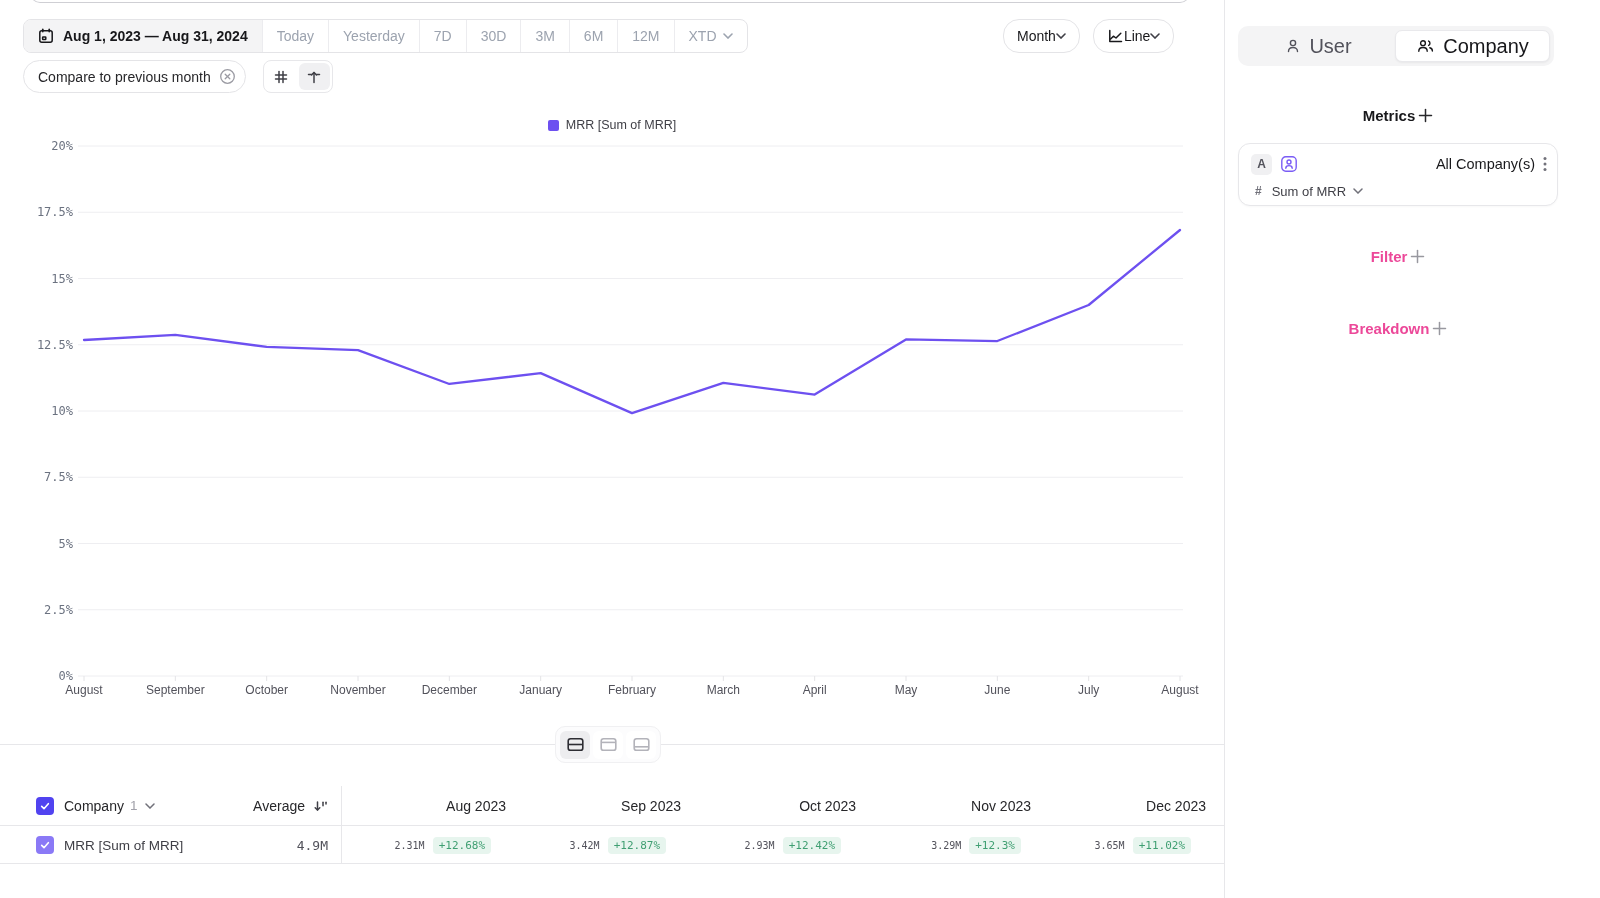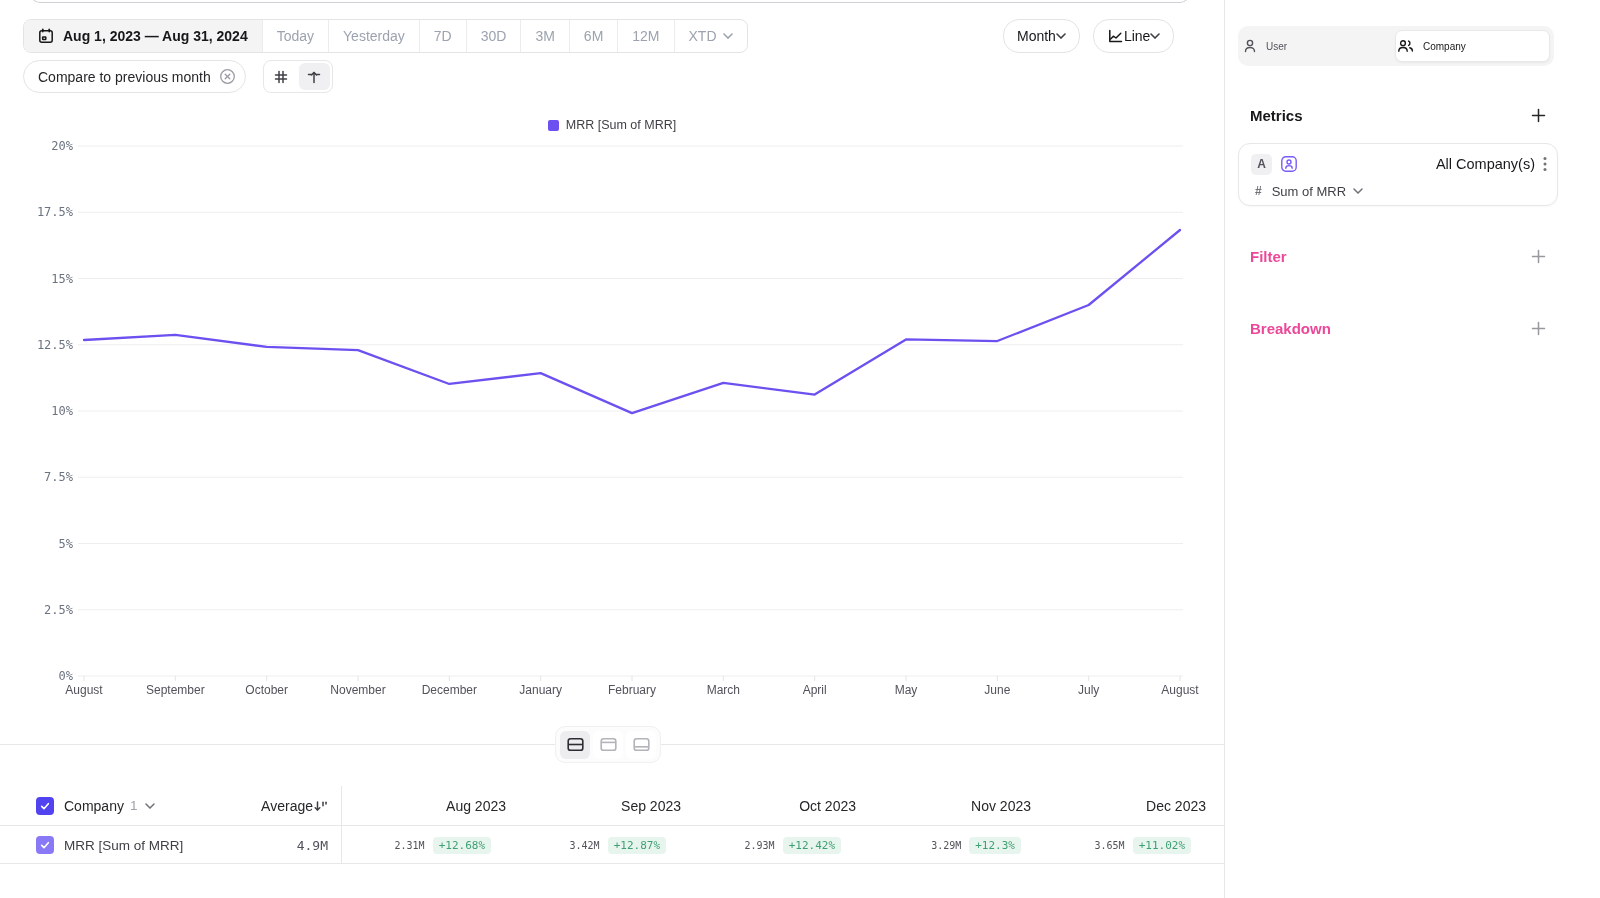--- a/index.html
+++ b/index.html
@@ -56,23 +56,23 @@
   .metric-name { font-size:13.5px; color:#3f3f46; margin-left:10px; }
   .mono { font-family:"DejaVu Sans Mono", monospace; }
   .avg-val { font-size:13px; color:#52525b; text-align:right; }
   .val-cell { position:absolute; display:flex; align-items:center; justify-content:flex-end; gap:8px; height:100%; }
   .val { font-size:10px; color:#52525b; }
   .delta { font-size:11px; color:#3f9f72; background:#e7f5ee; padding:2px 6px; border-radius:4px; }
 
   
   .sidebar { position:absolute; left:1224px; top:0; width:376px; height:898px; background:#fff; border-left:1px solid #e7e7ea; }
   .toggle { position:absolute; left:13px; top:26px; width:316px; height:40px; background:#f4f4f5; border-radius:10px; padding:4px; display:flex; }
-  .tab { flex:1; display:flex; align-items:center; gap:8px; font-size:10px; color:#52525b; border-radius:7px; cursor:pointer; }
+  .tab { flex:1; display:flex; align-items:center; justify-content:center; gap:8px; font-size:20px; color:#52525b; border-radius:7px; cursor:pointer; }
   .tab.selected { background:#fff; border:1px solid #e9e9ec; box-shadow:0 1px 2px rgba(0,0,0,.05); color:#18181b; font-weight:500; }
-  .side-row { position:absolute; left:13px; width:316px; display:flex; align-items:center; justify-content:space-between; padding:0 6px 0 12px; }
+  .side-row { position:absolute; left:13px; width:316px; display:flex; align-items:center; justify-content:center; padding:0 6px 0 12px; }
   .side-title { font-size:15px; font-weight:700; color:#18181b; }
   .side-title.muted { color:#ec4899; }
   .plus-btn { width:20px; height:20px; display:flex; align-items:center; justify-content:center; cursor:pointer; }
   .metric-card { position:absolute; left:13px; top:143px; width:320px; height:63px; border:1px solid #e7e7ea; border-radius:12px; background:#fff; box-shadow:0 1px 2px rgba(0,0,0,.03); }
   .mc-row1 { position:absolute; left:12px; right:10px; top:9px; height:22px; display:flex; align-items:center; gap:8px; }
   .a-badge { width:21px; height:21px; background:#f0f0f2; border-radius:5px; display:flex; align-items:center; justify-content:center; font-size:12px; font-weight:600; color:#52525b; }
   .mc-name { font-size:14.5px; font-weight:500; color:#18181b; flex:1;text-align:right; }
   .mc-row2 { position:absolute; left:16px; top:37px; height:20px; display:flex; align-items:center; gap:10px; cursor:pointer; }
   .hash { font-size:12px; color:#71717a; font-weight:600; }
   .agg-label { font-size:13px; font-weight:500; color:#3f3f46; display:flex; align-items:center; gap:7px; }
@@ -266,21 +266,21 @@
       </div>
       <div class="cell" style="left:64px;">
         <span class="entity-label" style="margin-left:0;">Company</span>
         <span class="entity-count">1</span>
         <span style="margin-left:8px;">
           <svg width="10" height="6" viewBox="0 0 10 6" fill="none" stroke="#71717a" stroke-width="1.5" stroke-linecap="round">
               <polyline points="1,1 5,5 9,1"></polyline>
             </svg>
         </span>
       </div>
-      <div class="cell" style="left:180px; width:148px; justify-content:flex-end; ">
+      <div class="cell" style="left:180px; width:148px; justify-content:flex-end; gap:8px;">
         <span class="avg-head">Average</span>
         <span>
           <svg width="15" height="14" viewBox="0 0 15 14" fill="none" stroke="#3f3f46" stroke-width="1.5" stroke-linecap="round" stroke-linejoin="round">
             <line x1="4.5" y1="3" x2="4.5" y2="11"></line>
               <polyline points="2.2,8.8 4.5,11 6.8,8.8"></polyline>
             <line x1="10" y1="3.2" x2="10" y2="6.8"></line>
               <line x1="13" y1="3.2" x2="13" y2="5"></line>
           </svg>
         </span>
       </div>

